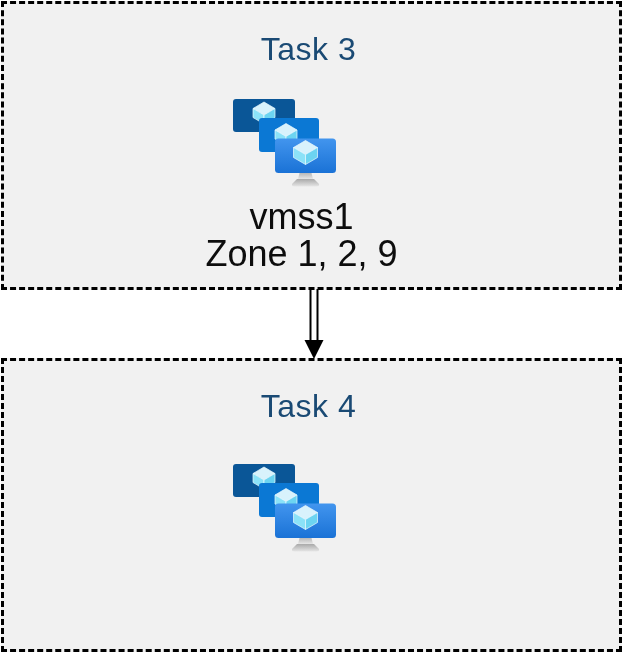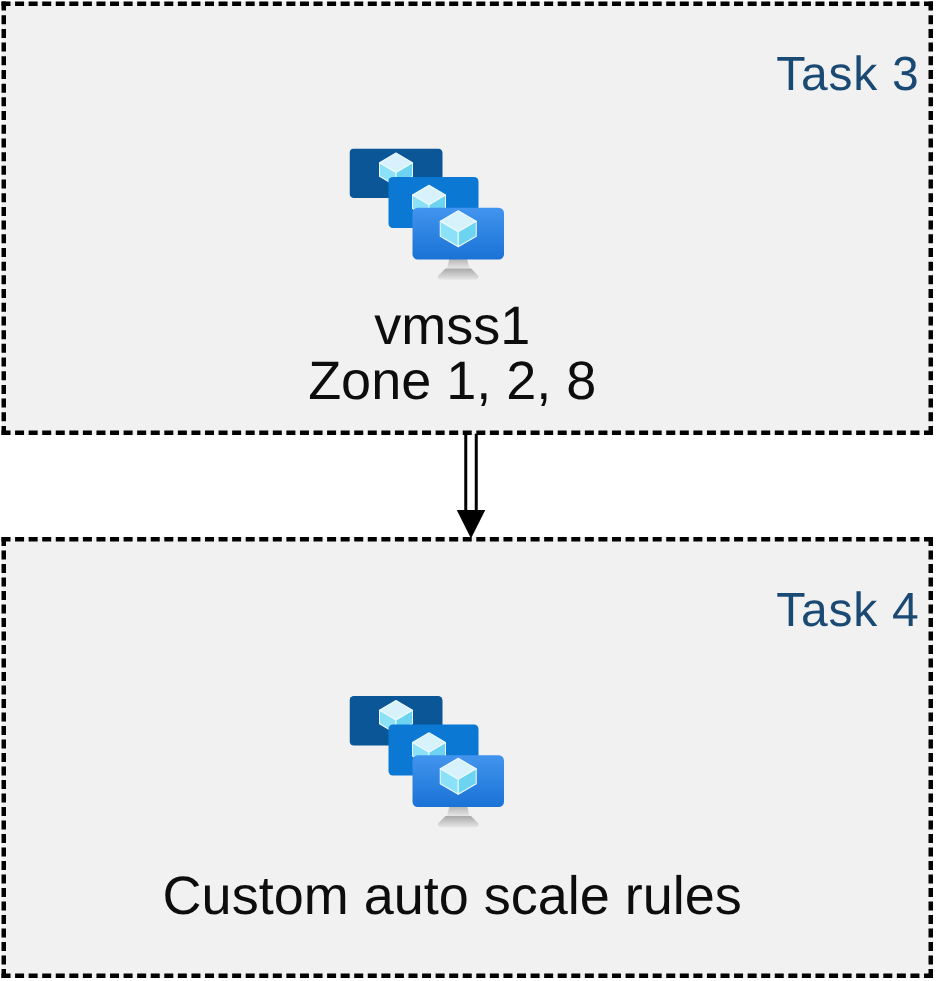--- a/index.html
+++ b/index.html
@@ -17,21 +17,21 @@
     background: var(--box-fill, #F1F1F1);
     border: 3px dashed var(--box-border, #000000);
     box-sizing: border-box;
   }
   #box1 { top: 1px;   height: 289px; }
   #box2 { top: 358px; height: 294px; }
 
   .task-title {
     position: absolute;
     top: 27px; left: 0; right: 6px;
-    text-align: right;
+    text-align: center;
     font-size: 32px;
     letter-spacing: 0.5px;
     color: var(--title, #1A4A74);
   }
   .icon-svg {
     position: absolute;
     top: 95px;
     left: 50%;
     margin-left: -79px;
     width: 103px; height: 91px;
@@ -104,31 +104,28 @@
   </defs>
 </svg>
 
 <div class="task-box" id="box1">
   <div class="task-title">Task 3</div>
   <svg class="icon-svg" viewBox="0 0 103 91">
     <use href="#vmss-sym"></use>
   </svg>
   <div class="box-labels">
     <div>vmss1</div>
-    <div>Zone 1, 2, 8</div>
+    <div>Zone 1, 2, 9</div>
   </div>
 </div>
 
 <svg class="flow-arrow" viewBox="0 0 28 70">
   <line x1="10.5" y1="0" x2="10.5" y2="53" stroke="var(--arrow,#000)" stroke-width="2"></line>
   <line x1="17.5" y1="0" x2="17.5" y2="53" stroke="var(--arrow,#000)" stroke-width="2"></line>
   <path d="M14,70 L4.5,51 L23.5,51 Z" fill="var(--arrow,#000)"></path>
 </svg>
 
 <div class="task-box" id="box2">
   <div class="task-title">Task 4</div>
   <svg class="icon-svg" viewBox="0 0 103 91">
     <use href="#vmss-sym"></use>
   </svg>
-  <div class="box-labels">
-    <div>Custom auto scale rules</div>
-  </div>
 </div>
 
 </body></html>

